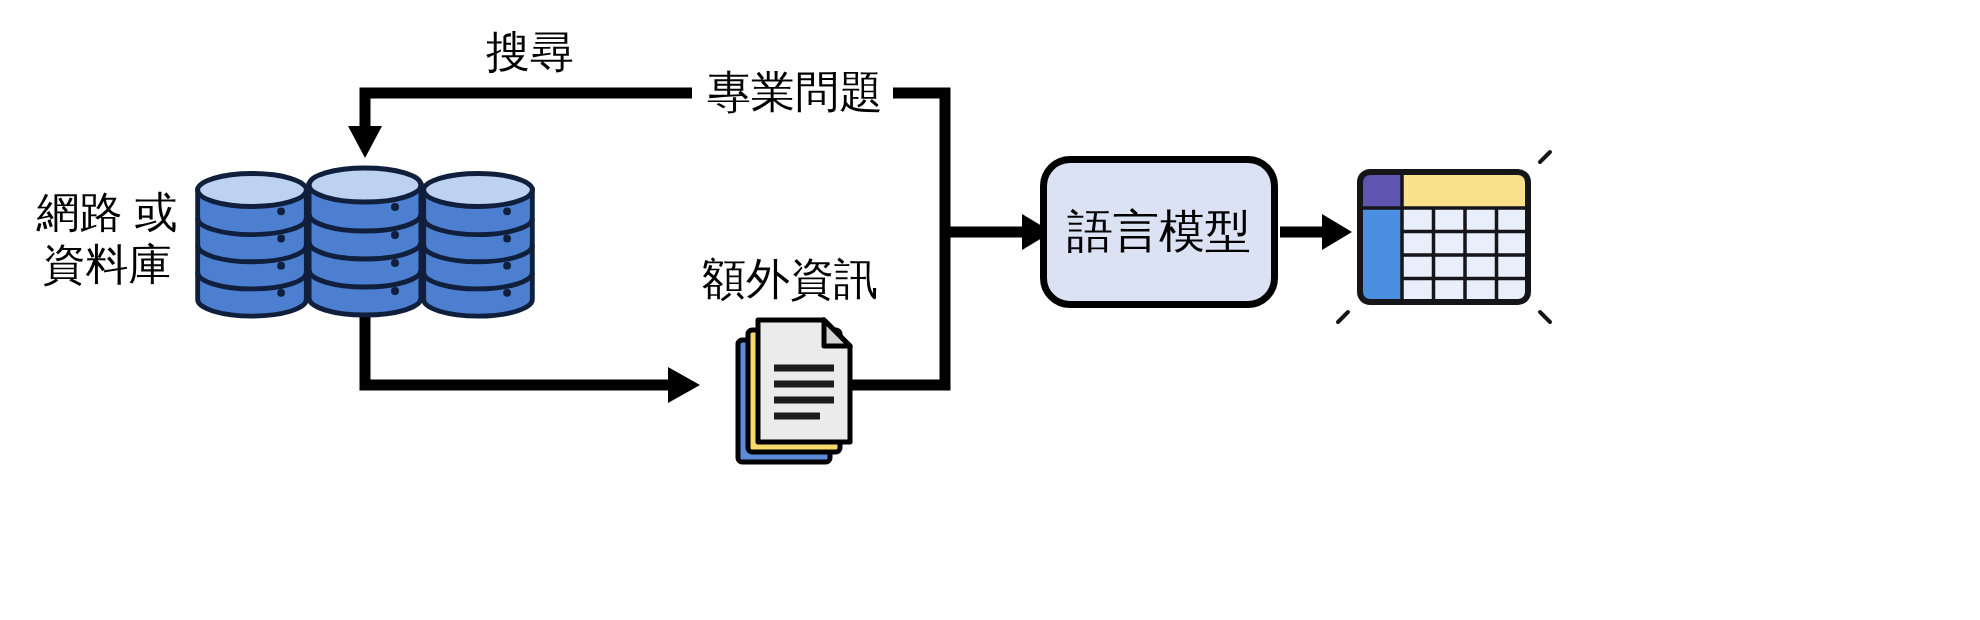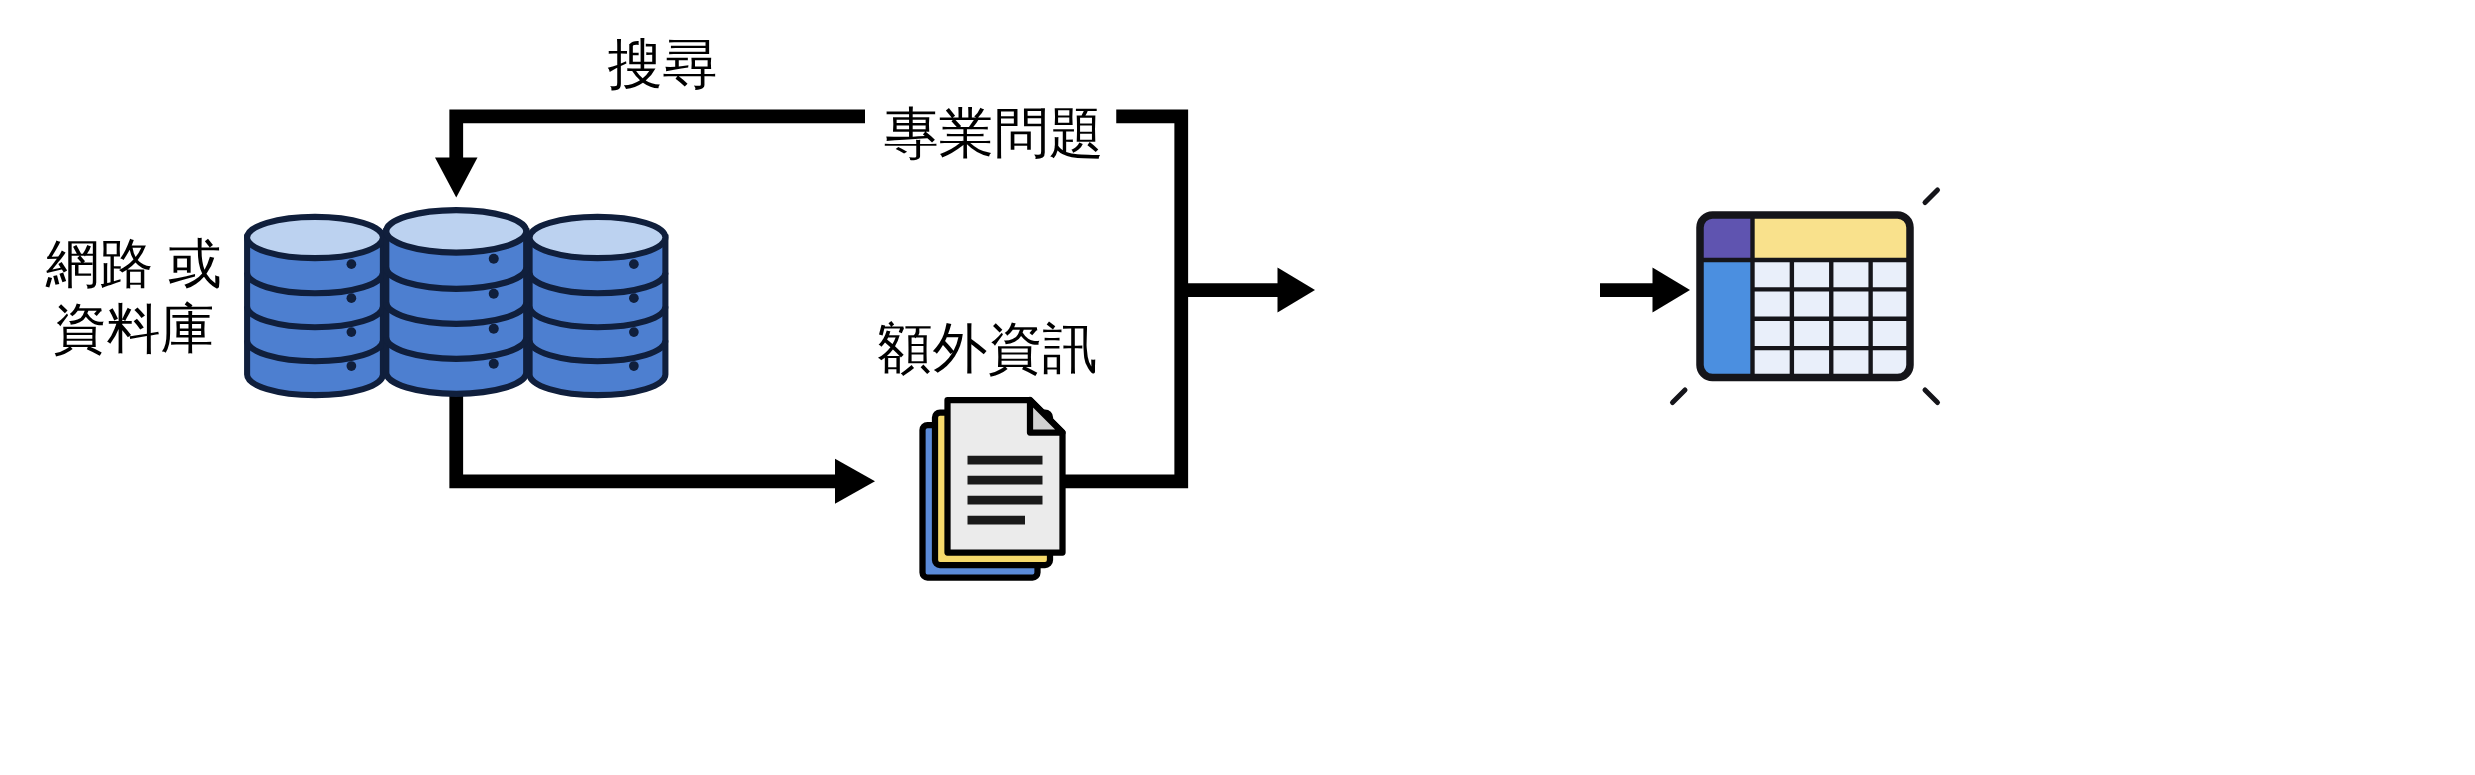--- a/index.html
+++ b/index.html
@@ -6,21 +6,21 @@
   .stage{
     position:relative;width:1980px;height:620px;background:#ffffff;
     font-family:"Liberation Sans",sans-serif;overflow:hidden;color:#000;
   }
   .stage > svg{position:absolute;left:0;top:0;}
   .label{
     position:absolute;transform:translate(-50%,-50%);
     white-space:nowrap;font-weight:500;color:#000;text-align:center;
   }
   .label-search{left:530px;top:52px;font-size:44px;}
-  .label-question{left:795px;top:107px;font-size:44px;background:#fff;padding:0 6px;}
+  .label-question{left:795px;top:92px;font-size:44px;background:#fff;padding:0 6px;}
   .label-source{left:107px;top:238px;font-size:43px;line-height:1.22;}
   .label-extra{left:790px;top:279px;font-size:44px;}
   .model-box{
     position:absolute;left:1040px;top:156px;width:238px;height:152px;
     box-sizing:border-box;background:var(--box-fill,#dbe2f3);
     border:7px solid var(--box-border,#000);border-radius:30px;
     display:flex;align-items:center;justify-content:center;
   }
   .model-box .label-model{font-size:46px;font-weight:500;}
 
@@ -137,14 +137,17 @@
 
   <div class="label label-question">專業問題</div>
 
   <div class="label label-extra">額外資訊</div>
 
   <div class="label label-source">
     <div>網路 或</div>
     <div>資料庫</div>
   </div>
 
+  <div class="model-box">
+    <span class="label-model">語言模型</span>
+  </div>
 
 </div>
 
 </body></html>

